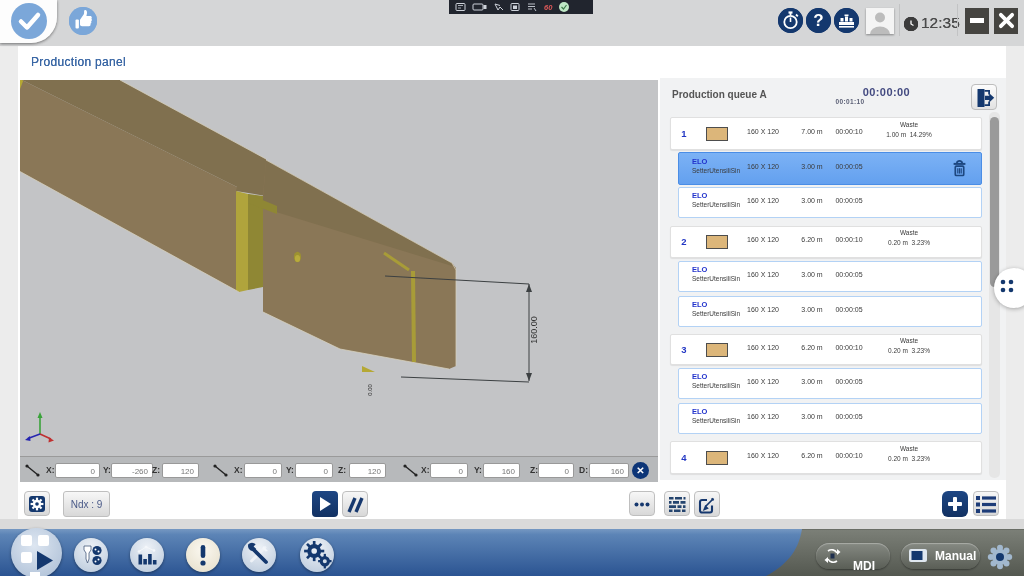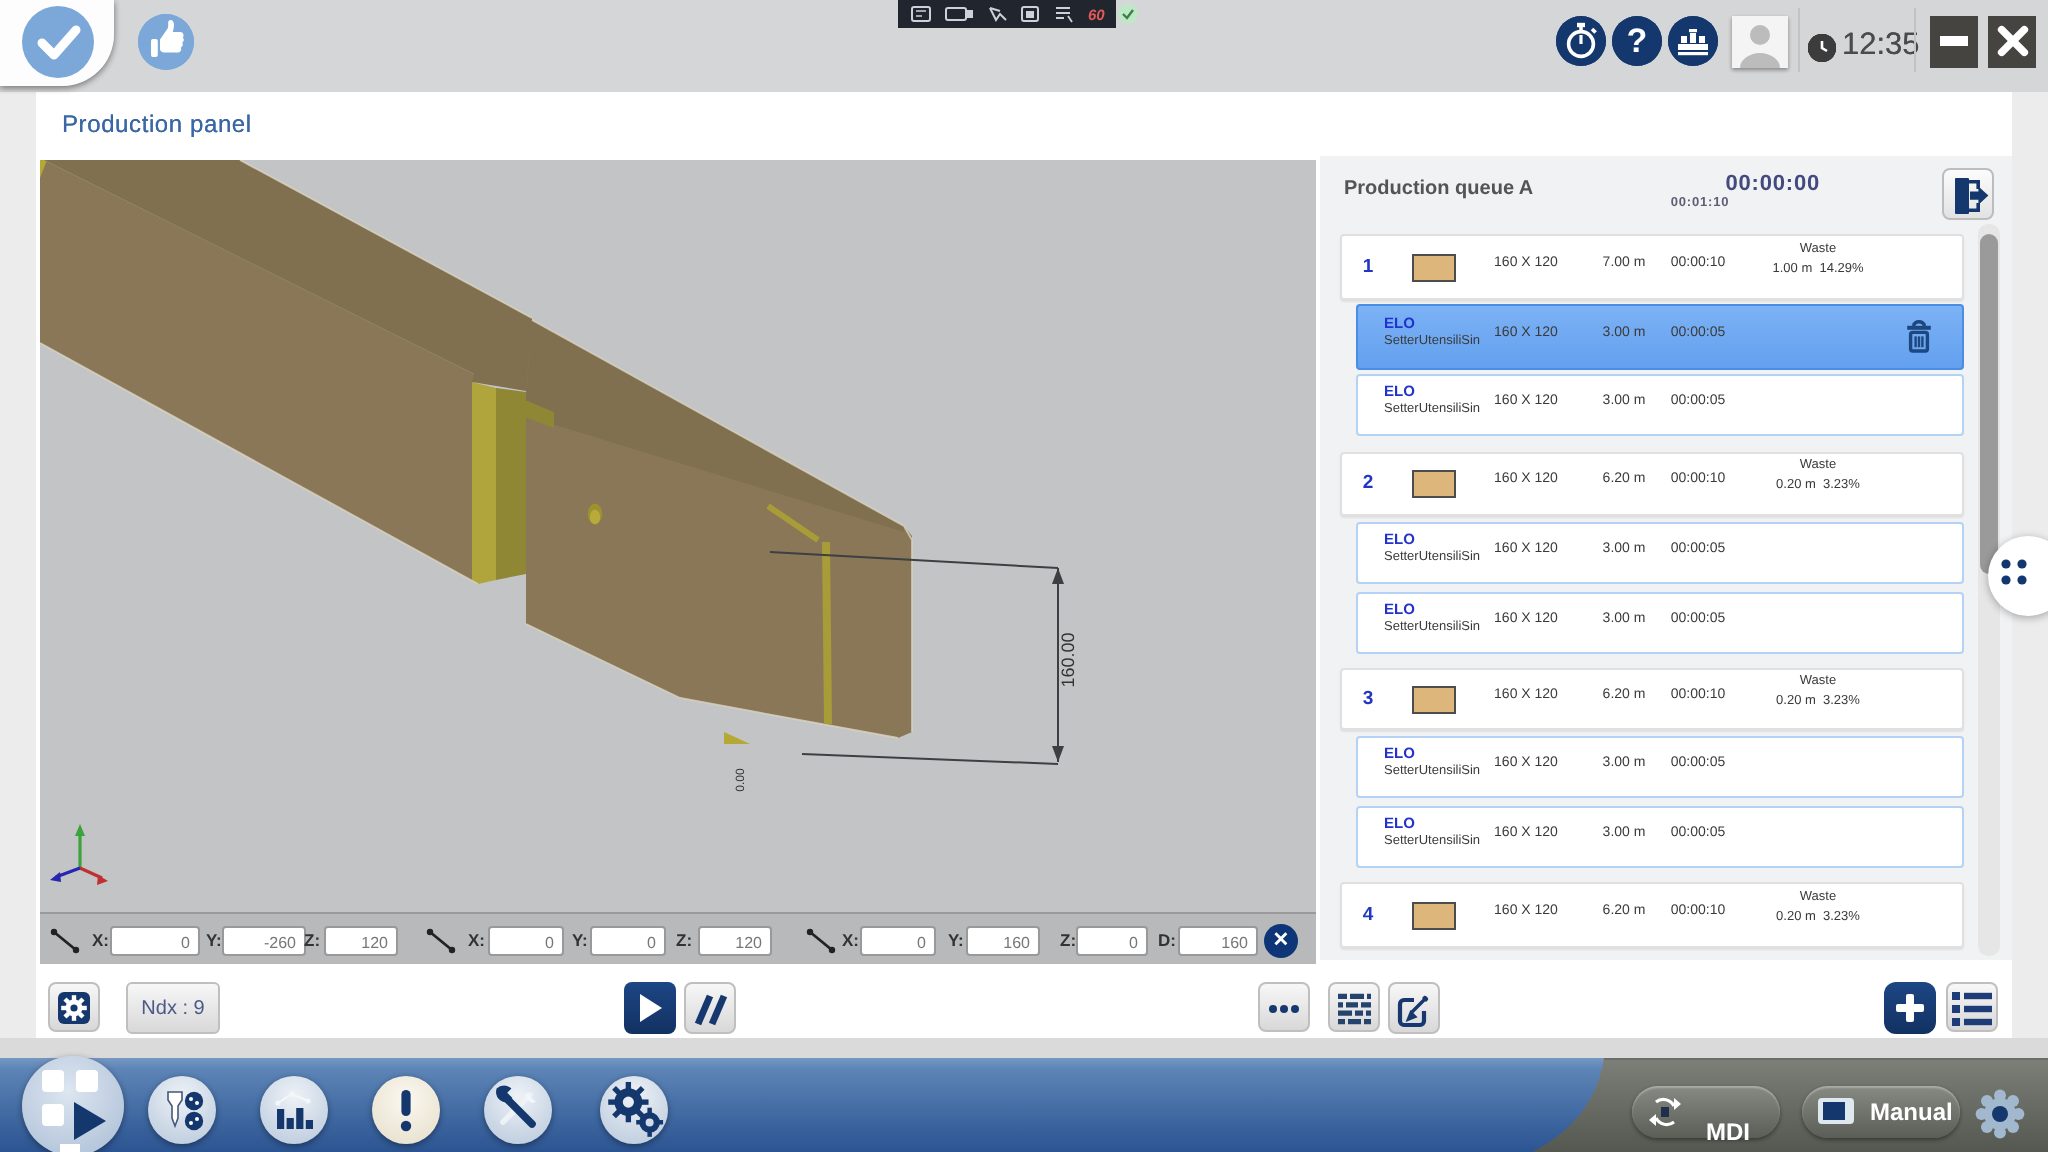--- a/index.html
+++ b/index.html
@@ -6,21 +6,21 @@
 html,body { width:1024px; height:576px; overflow:hidden; font-family:"Liberation Sans",sans-serif; }
 body { position:relative; background:#ececec; }
 .abs { position:absolute; }
 
 
 #topbar { left:0; top:0; width:1024px; height:46px; background:#d5d6d7; }
 #blob { left:0; top:0; width:57px; height:43px; background:#fdfdfd; border-radius:0 0 26px 0; box-shadow:0 1px 3px rgba(0,0,0,.25); }
 .bluecirc { border-radius:50%; background:#7ba7d9; }
 #chk { left:11px; top:3px; width:36px; height:36px; }
 #thumb { left:69px; top:7px; width:28px; height:28px; }
-#rec { left:449px; top:0; width:109px; height:14px; background:#21252e; color:#cfd3da; font-size:8px;font-style:italic; }
+#rec { left:449px; top:0; width:144px; height:14px; background:#21252e; color:#cfd3da; font-size:8px;font-style:italic; }
 .navycirc { border-radius:50%; background:#14386e; color:#fff; text-align:center; }
 #tb-timer { left:778px; top:8px; width:25px; height:25px; }
 #tb-q { left:806px; top:8px; width:25px; height:25px; font:bold 17px/25px "Liberation Sans",sans-serif; }
 #tb-mach { left:834px; top:8px; width:25px; height:25px; }
 #person { left:866px; top:8px; width:28px; height:26px; background:#f4f4f4; overflow:hidden; box-shadow:0 1px 2px rgba(0,0,0,.2); }
 .vsep { top:4px; width:1px; height:32px; background:#c2c3c4; }
 #clockic { left:904px; top:17px; width:14px; height:14px; border-radius:50%; background:#3c3c3c; }
 #time { left:921px; top:14px; color:#4b4b4b; font-size:15.5px; }
 .winbtn { top:8px; width:24px; height:26px; background:#454440; color:#fff; text-align:center; }
 #minb { left:965px; }

